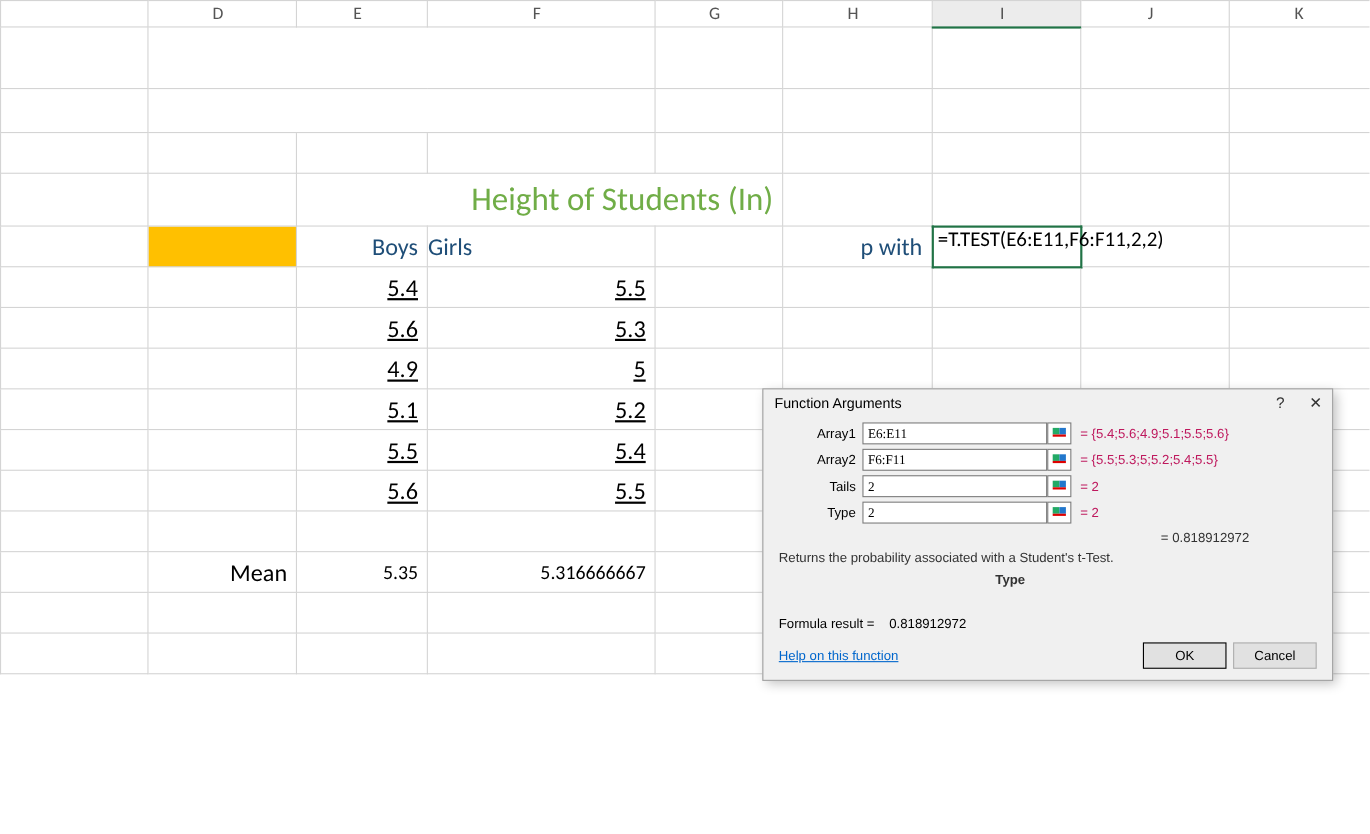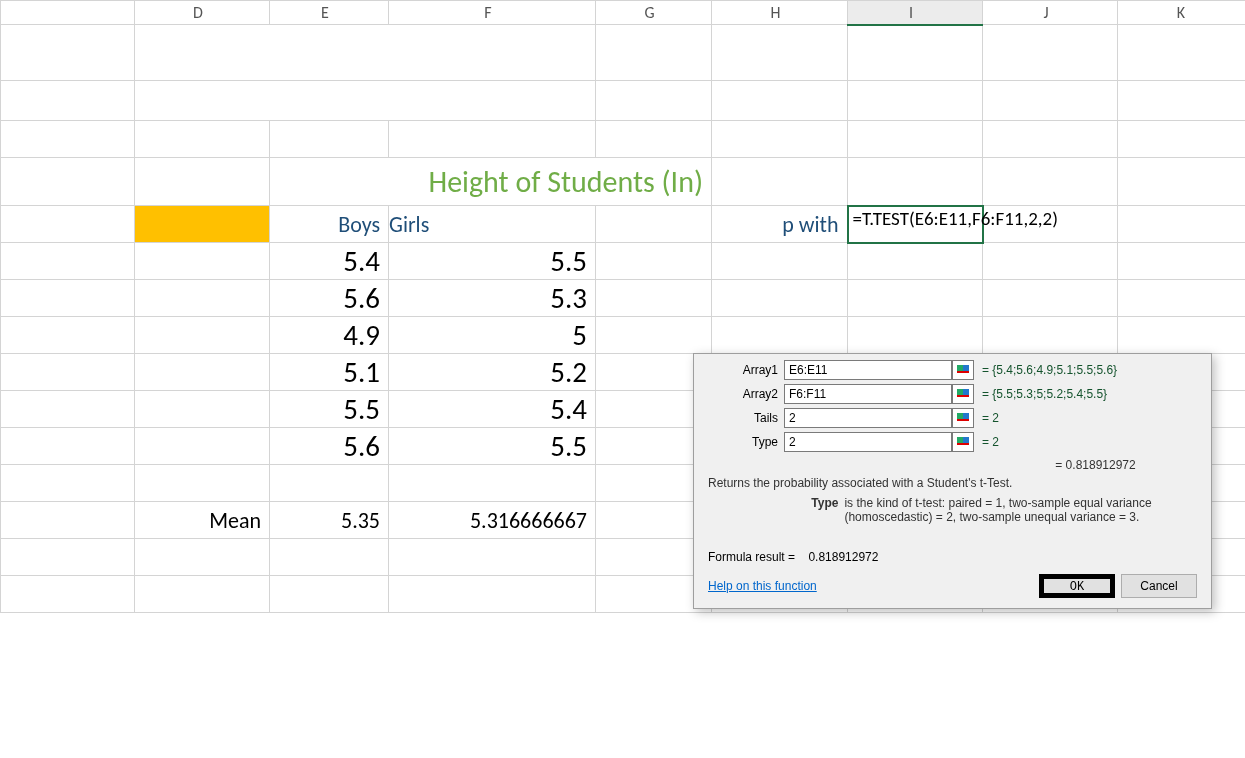--- a/index.html
+++ b/index.html
@@ -72,23 +72,23 @@
   }
   .title-row td.blank { color: inherit; font-size: inherit; font-weight: inherit; background:#fff;}
   .hdr {
     background: #FFC000;
     color: #1F4E78;
     font-weight: bold;
     font-size: 22px;
     text-align: center;
   }
   .hdr.orange { background: #FFC000; }
-  .data { font-size: 29px; }
+  .data { font-size: 22px; text-decoration: underline; }
   .mean-lbl { font-size: 22px; text-align:left; padding-left:8px;}
-  .mean-val { font-size: 22px; text-align:right; }
+  .mean-val { font-size: 18px; text-align:right; }
   .pval-lbl {
     background: #FFC000;
     color: #1F4E78;
     font-size: 22px;
     font-weight: bold;
     text-align: left;
     padding-left: 8px;
   }
   td.formula-cell {
     border: 2px solid #217346 !important;
@@ -126,54 +126,54 @@
   .fn-name { font-size:12px; color:#333; margin-bottom:6px; margin-left:4px;}
   .arg-row { display:flex; align-items:center; margin-bottom:4px; }
   .arg-label { width: 76px; text-align:right; font-weight:normal; font-size:12px; padding-right:6px;}
   .arg-input {
     width: 168px;
     height: 20px;
     border: 1px solid #7a7a7a;
     background: #fff;
     font-size: 12px;
     padding: 0 4px;
-    font-family: Liberation Sans, sans-serif;
+    font-family: Liberation Serif, serif;
   }
   .range-btn {
     width: 22px; height:20px;
     border:1px solid #7a7a7a;
     background:#fff;
     margin-left:0;
     display:inline-flex; align-items:center; justify-content:center;
     cursor:pointer;
   }
   .range-btn span {
     display:inline-block; width:12px; height:10px;
     background:
       linear-gradient(#d00,#d00) 0 6px/12px 2px no-repeat,
       linear-gradient(#2a6,#2a6) 0 0/6px 6px no-repeat,
       linear-gradient(#27c,#27c) 6px 0/6px 6px no-repeat;
   }
-  .arg-result { margin-left:8px; color:#14532d; font-size:12px; white-space:nowrap;}
+  .arg-result { margin-left:8px; color:#be185d; font-size:12px; white-space:nowrap;}
   .desc { margin-top:4px; font-size:12px; color:#333;}
   .desc-detail { margin-top:6px; font-size:12px; color:#333; display:flex;}
   .desc-detail .lbl { width:230px; text-align:right; padding-right:6px; font-weight:bold;}
   .desc-detail .txt {}
   .result-row { margin-top:26px; font-size:12px;}
   .dlg-footer { display:flex; justify-content:space-between; align-items:center; margin-top:10px;}
   .help-link { color:#0066cc; text-decoration:underline; cursor:pointer; font-size:12px;}
   .dlg-buttons { display:flex; gap:6px; }
   .dlg-btn {
     min-width:76px; height:24px;
     background:#e1e1e1;
     border:1px solid #adadad;
     font-size:12px;
     cursor:pointer;
   }
-  .dlg-btn.primary { border:5px solid #000000;font-family:Liberation Mono, monospace; }
+  .dlg-btn.primary { border:1px solid #000000; }
   .eq-result { text-align:center; margin-left:286px; margin-top:6px; font-size:12px; color:#333;}
 </style>
 </head>
 <body>
 
 <table class="grid">
   <colgroup>
     <col class="colC">
       <col class="colD">
       <col class="colE">
@@ -354,20 +354,27 @@
         <td></td>
         <td></td>
         <td></td>
         <td></td>
         <td></td>
       </tr>
 </tbody>
   </table>
 
 <div class="dialog">
+  <div class="dlg-title">
+    <span>Function Arguments</span>
+    <div class="dlg-title-btns">
+      <span class="dlg-help">?</span>
+      <span class="dlg-close">✕</span>
+    </div>
+  </div>
   <div class="dlg-body">
 
     <div class="arg-row">
       <div class="arg-label">Array1</div>
       <input class="arg-input" value="E6:E11" style="">
       <div class="range-btn">
           <span></span>
         </div>
       <div class="arg-result">=  {5.4;5.6;4.9;5.1;5.5;5.6}</div>
     </div>
@@ -394,21 +401,20 @@
           <span></span>
         </div>
       <div class="arg-result">=  2</div>
     </div>
 
     <div class="eq-result">=  0.818912972</div>
 
     <div class="desc">Returns the probability associated with a Student's t-Test.</div>
     <div class="desc-detail">
       <div class="lbl">Type</div>
-      <div class="txt">is the kind of t-test: paired = 1, two-sample equal variance (homoscedastic) = 2, two-sample unequal variance = 3.</div>
     </div>
 
     <div class="result-row">
       <span>Formula result =</span>
       &nbsp;&nbsp;
       <span>0.818912972</span>
     </div>
 
     <div class="dlg-footer">
       <span class="help-link">Help on this function</span>

